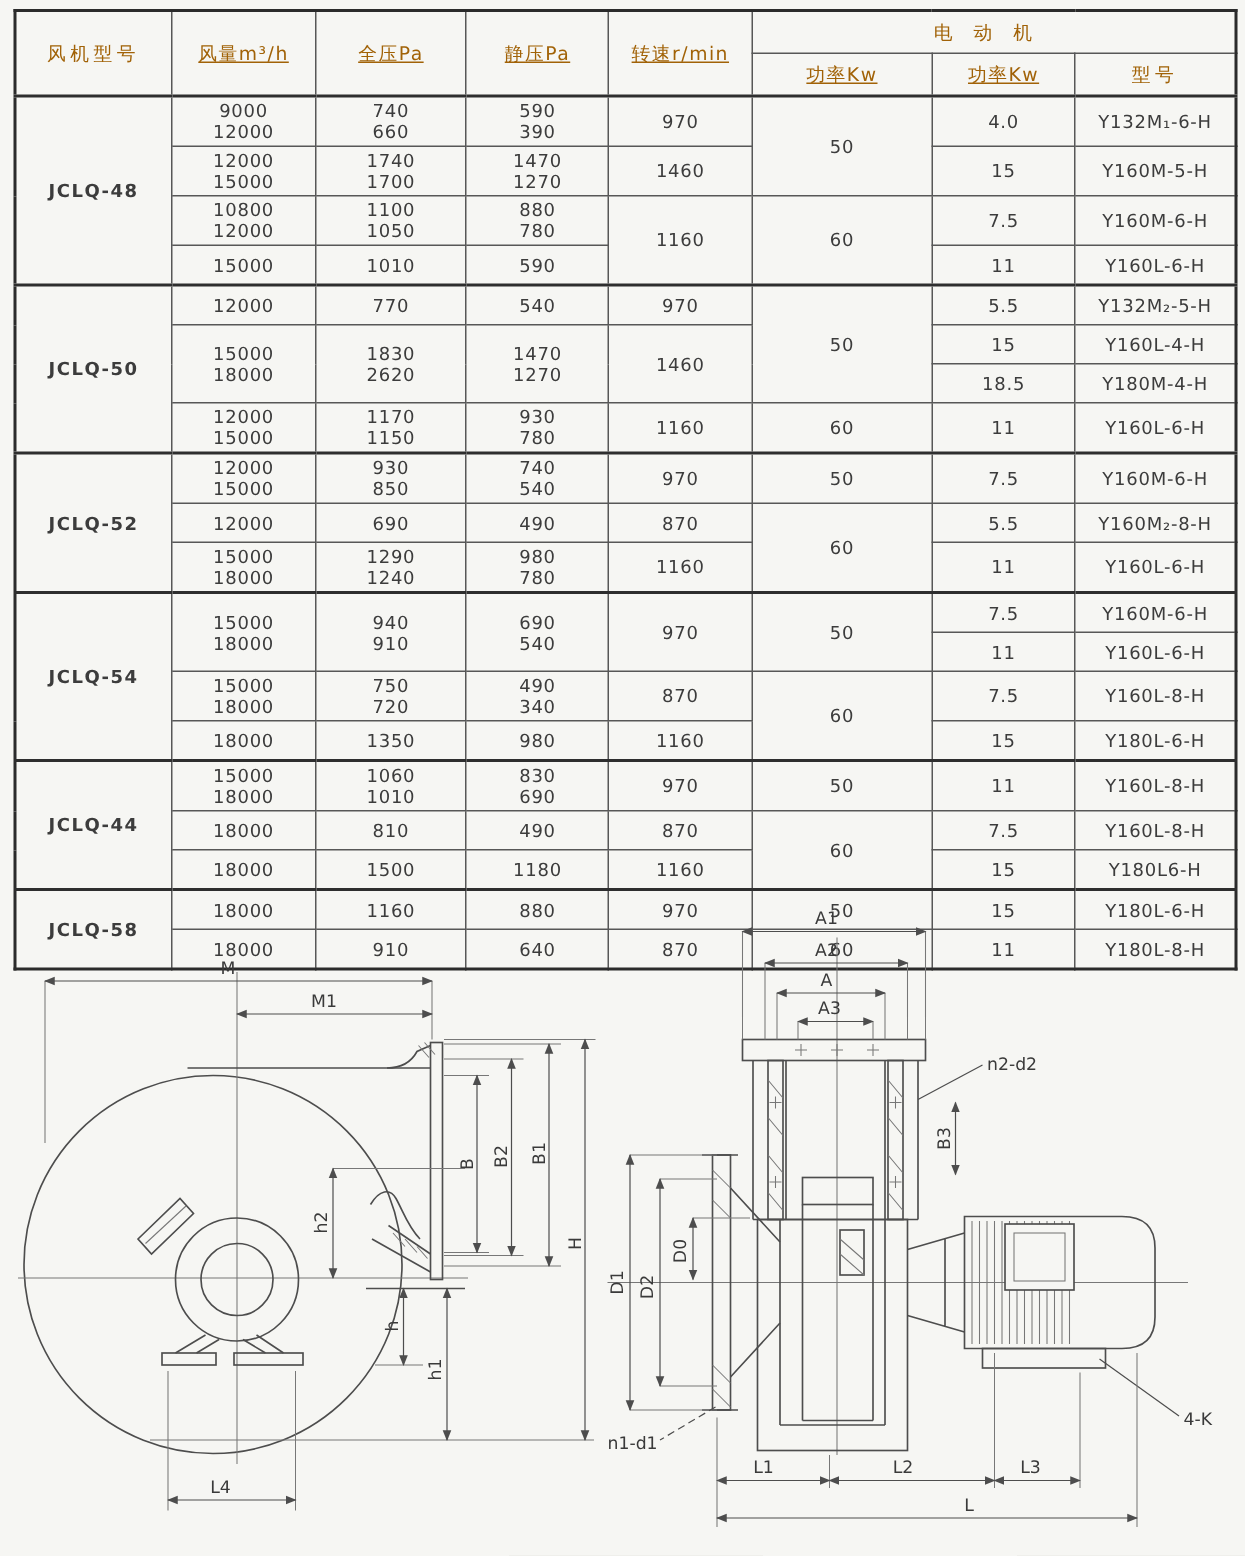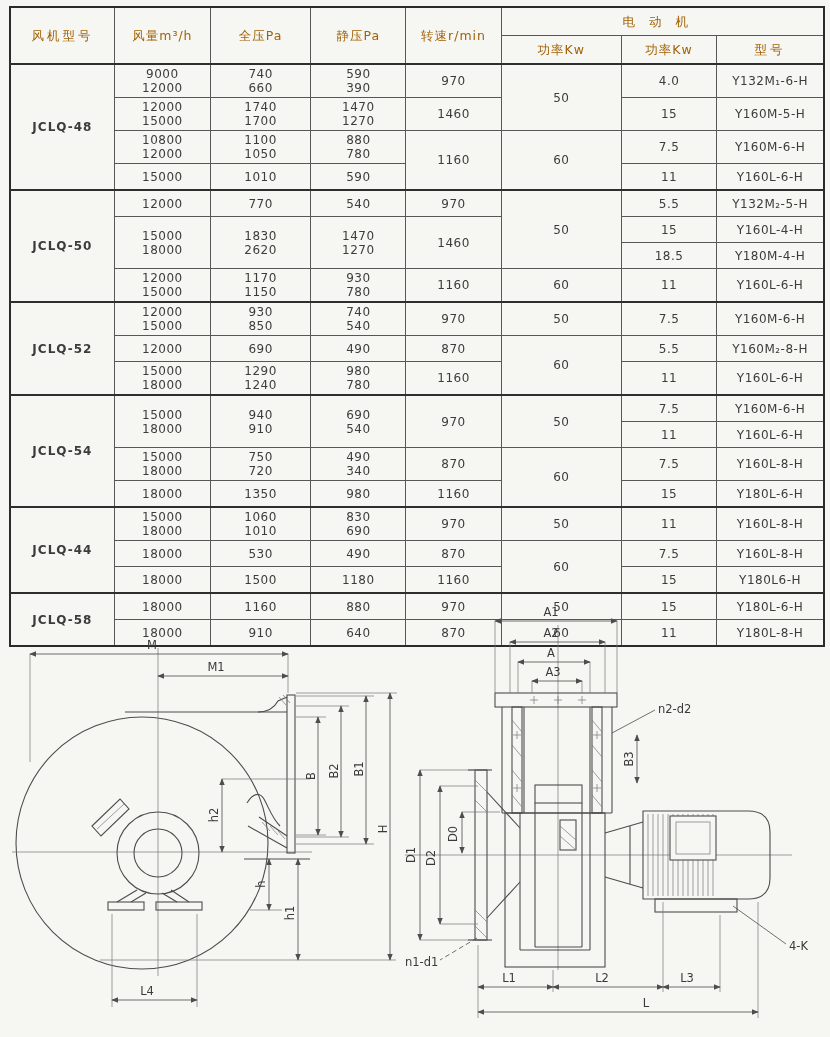--- a/index.html
+++ b/index.html
@@ -5,21 +5,21 @@
   html,body{margin:0;padding:0;background:#e9e9e6;}
   #page{position:relative;width:830px;height:1037px;background:#f6f6f3;overflow:hidden;
         font-family:"DejaVu Sans",sans-serif;}
   
   #spec-table{border-collapse:collapse;table-layout:fixed;position:absolute;left:9px;top:6px;
               width:816px;border:2px solid #2b2b2b;}
   #spec-table th,#spec-table td{border:1px solid #575757;text-align:center;vertical-align:middle;
               font-size:12px;color:#3c3c3c;padding:2px 0;line-height:14px;white-space:pre-line;}
   #spec-table th{font-weight:normal;font-size:12.5px;letter-spacing:3px;height:23px;color:#a16207;}
   #spec-table th.motor-group{letter-spacing:14px;}
-  #spec-table th.unit{letter-spacing:1px;}
+  #spec-table th.unit{letter-spacing:1px;text-decoration:underline;}
   #spec-table td{height:21px;letter-spacing:0.5px;}
   #spec-table td.model{letter-spacing:1px;font-weight:bold;}
   #spec-table tr.gstart td{border-top:2px solid #2e2e2e;}
   
   #section-title{position:absolute;top:564px;left:0;width:100%;text-align:center;
       font-size:27px;font-weight:bold;color:#1a4f9d;letter-spacing:11px;}
   
   #drawing-svg{position:absolute;left:0;top:600px;}
   .ln{stroke:#4d4d4d;stroke-width:1.1;fill:none;}
   .thin{stroke:#777;stroke-width:0.7;fill:none;}
@@ -217,21 +217,21 @@
 1010</td>
           <td>830
 690</td>
           <td>970</td>
           <td>50</td>
           <td>11</td>
           <td>Y160L-8-H</td>
         </tr>
         <tr>
           <td>18000</td>
-          <td>530</td>
+          <td>810</td>
           <td>490</td>
           <td>870</td>
           <td rowspan="2">60</td>
           <td>7.5</td>
           <td>Y160L-8-H</td>
         </tr>
         <tr>
           <td>18000</td>
           <td>1500</td>
           <td>1180</td>

